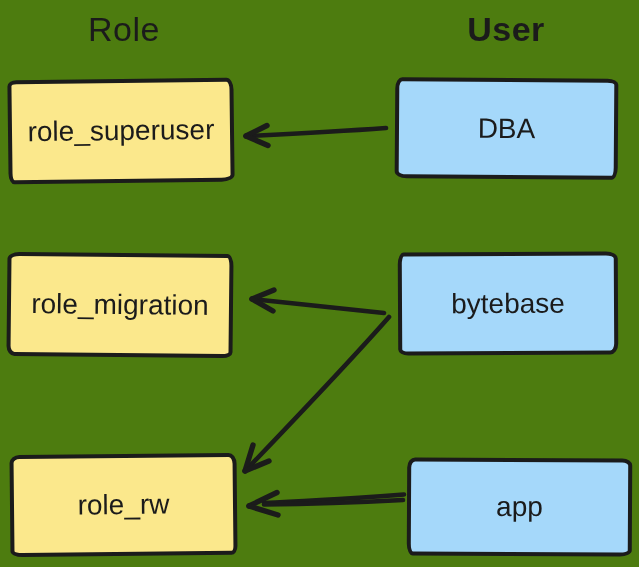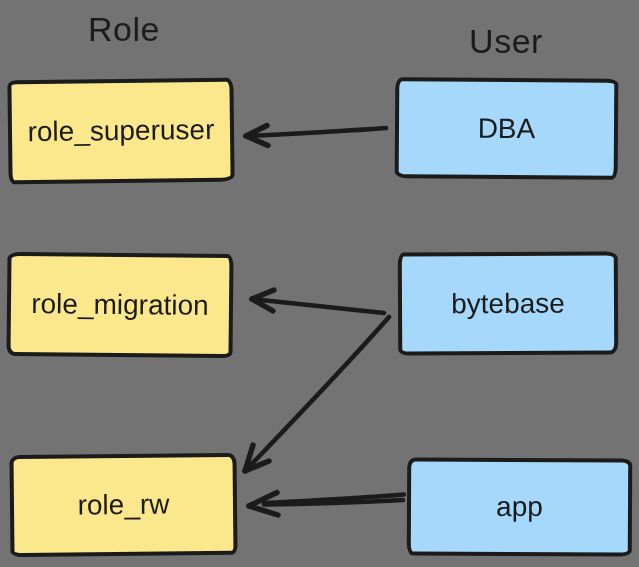--- a/index.html
+++ b/index.html
@@ -5,34 +5,34 @@
   html, body {
     margin: 0;
     padding: 0;
     background: #ffffff;
     font-family: "Liberation Sans", sans-serif;
   }
   .canvas {
     position: relative;
     width: 639px;
     height: 567px;
-    background: #737373;
+    background: #4d7c0f;
     overflow: hidden;
   }
   .col-title {
     position: absolute;
     font-size: 34px;
     font-weight: 500;
     color: #1b1b1b;
     letter-spacing: 0.5px;
     white-space: nowrap;
     transform: translateX(-50%);
   }
   .title-role { left: 124px; top: 10px; }
-  .title-user { left: 506px; top: 22px; }
+  .title-user { left: 506px; top: 10px; font-weight: bold; }
 
   .node {
     position: absolute;
     box-sizing: border-box;
     border: 4.5px solid #1b1b1b;
     display: flex;
     align-items: center;
     justify-content: center;
     color: #1b1b1b;
     font-size: 28px;

